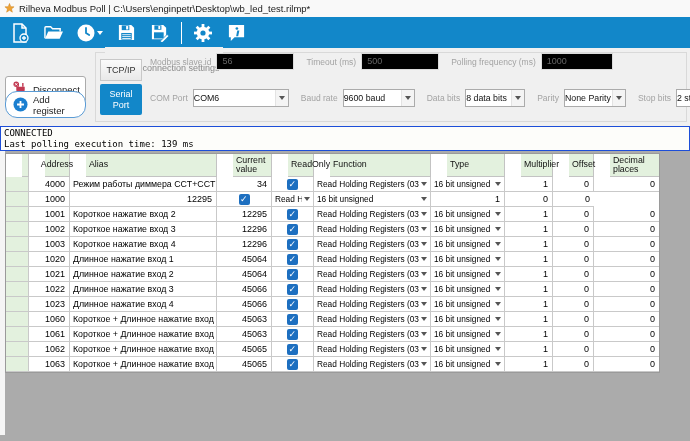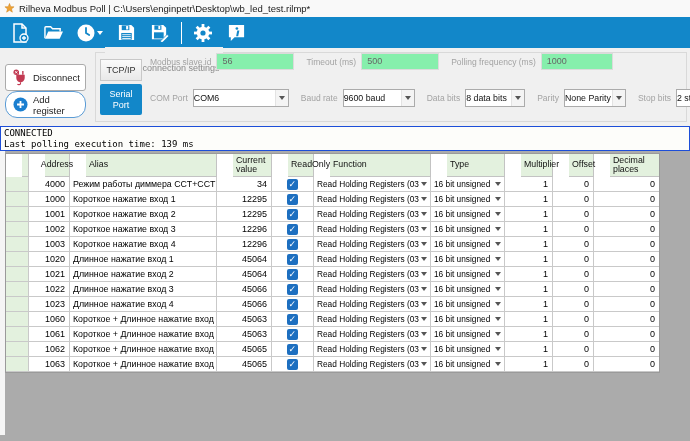--- a/index.html
+++ b/index.html
@@ -12,33 +12,33 @@
 
   
   .toolbar { height:31px; background:#1287C9; display:flex; align-items:center; padding-left:7px; }
   .tool-btn { width:26px; height:26px; display:flex; align-items:center; justify-content:center; margin-right:7px; cursor:pointer; }
   .tb-sep { width:1px; height:22px; background:#FFFFFF; margin:0 8px 0 2px; }
   .chev { width:0; height:0; border-left:3.5px solid transparent; border-right:3.5px solid transparent; border-top:4px solid #fff; margin:0 10px 0 -4px; }
 
   
   .settings { height:78px; background:#F0F0F0; position:relative; }
   .btn { position:absolute; left:5px; background:#fff; display:flex; align-items:center; gap:5px; padding:0 7px; font-size:9.5px; color:#222; cursor:pointer; }
-  .btn-disconnect { top:16px; width:81px; height:27px; border:1px solid #ABABAB; border-radius:3px; }
+  .btn-disconnect { top:28px; width:81px; height:27px; border:1px solid #ABABAB; border-radius:3px; }
   .btn-add { top:43px; width:81px; height:27px; border:1px solid #5A9BD5; border-radius:12px; }
 
   .groupbox { position:absolute; left:95px; top:4px; width:592px; height:70px; border:1px solid #D9D9D9; }
   .gb-label { position:absolute; top:-6px; left:9px; background:#F0F0F0; padding:16px 3px; font-size:9px; color:#8A8A8A; }
   .tab { position:absolute; left:4px; display:flex; align-items:center; justify-content:center; text-align:center; font-size:9px; cursor:pointer; }
   .tab-tcpip { top:6px; width:42px; height:22px; background:linear-gradient(#FBFBFB,#E9E9E9); border:1px solid #C8C8C8; color:#333; }
   .tab-serial { top:31px; width:42px; height:31px; background:#1287C9; color:#fff; border-radius:2px; line-height:1.15; }
   .gb-row { position:absolute; left:54px; display:flex; align-items:center; white-space:nowrap; }
   .gb-row1 { top:0; } .gb-row2 { top:36px; }
   .glabel { color:#A3A3A3; font-size:8.5px; margin:0 5px 0 12px; }
   .glabel.first { margin-left:0; }
-  .ginput { background:#86efac; border:1px solid #DBDBDB; height:17px; line-height:15px; padding:0 5px; color:#666; font-size:9px; }
+  .ginput { background:#000000; border:1px solid #DBDBDB; height:17px; line-height:15px; padding:0 5px; color:#666; font-size:9px; }
   .gcombo { background:#fff; border:1px solid #ABABAB; height:18px; display:flex; align-items:center; justify-content:space-between; font-size:8.8px; color:#111; cursor:pointer; }
   .gcombo .arrowbox { width:13px; align-self:stretch; display:flex; align-items:center; justify-content:center; border-left:1px solid #E3E3E3; background:#F4F4F4; }
   .tri { width:0; height:0; border-left:3px solid transparent; border-right:3px solid transparent; border-top:4px solid #555; }
 
   
   .statusbox { height:25px; background:#FDFDFA; border:1px solid #1d4ed8; font-family:"DejaVu Sans Mono", monospace; font-size:9px; line-height:11px; padding:1px 3px; color:#000; }
 
   
   .grid-area { position:relative; height:290px; background:#ABABAB; }
   .left-strip { position:absolute; left:0; top:0; width:5px; height:284px; background:#F5F5F5; }
@@ -257,21 +257,20 @@
             <span class="dtext">16 bit unsigned</span>
             <span class="darrow tri"></span>
           </div>
           <div class="td c-num">1</div>
           <div class="td c-num">0</div>
           <div class="td c-num">0</div>
         </div>
         <div class="tr">
           <div class="td c-sel"></div>
           <div class="td c-num">1000</div>
-          <div class="td c-text">Короткое нажатие вход 1</div>
           <div class="td c-num">12295</div>
           <div class="td c-check">
             <div class="checkbox checked"></div>
           </div>
           <div class="td c-drop">
             <span class="dtext">Read Holding Registers (03)</span>
             <span class="darrow tri"></span>
           </div>
           <div class="td c-drop">
             <span class="dtext">16 bit unsigned</span>

